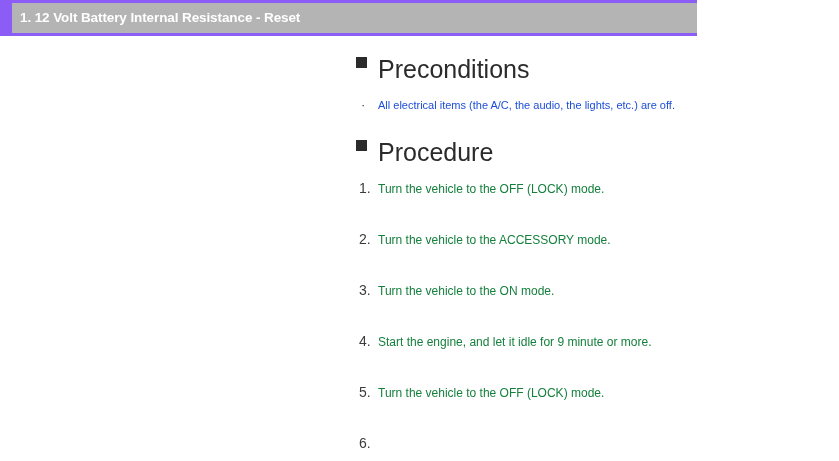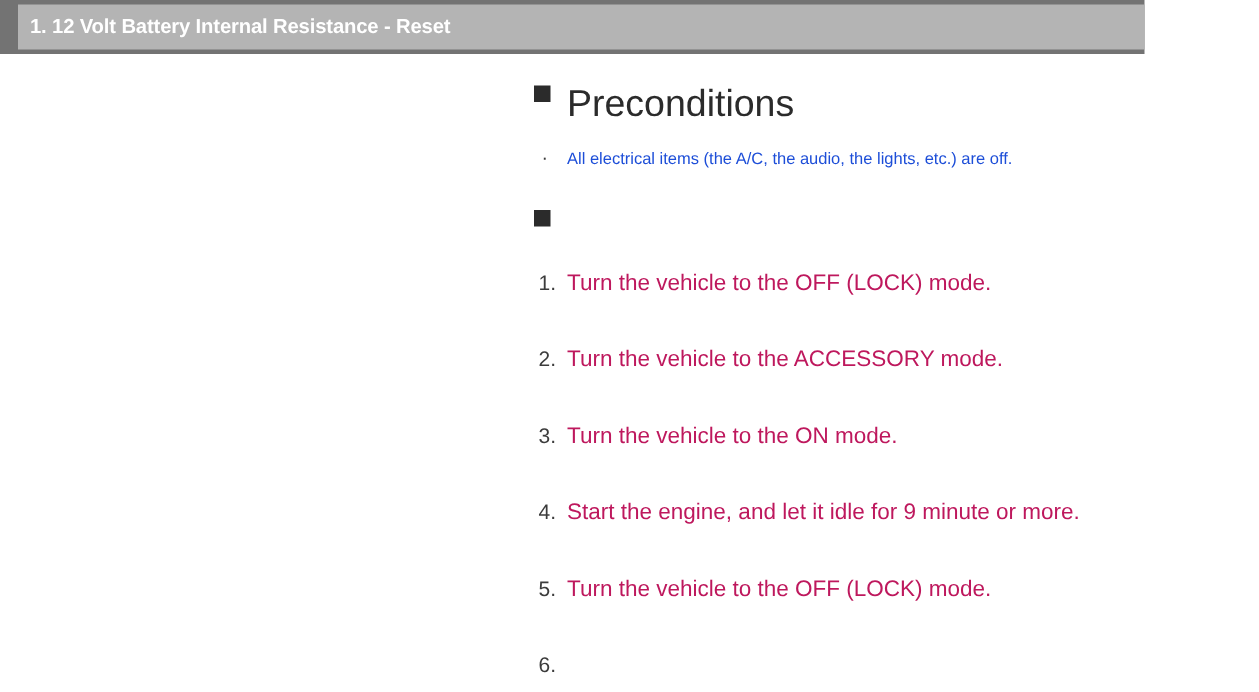--- a/index.html
+++ b/index.html
@@ -16,23 +16,23 @@
     position: relative;
     color: #262626;
     -webkit-font-smoothing: antialiased;
   }
 
   
   .header-strip {
     position: absolute;
     left: 0;
     top: 0;
-    width: 763px;
+    width: 697px;
     height: 36px;
-    background: #737373;
+    background: #8b5cf6;
   }
   .section-header-bar {
     position: absolute;
     left: 12px;
     top: 3px;
     right: 0;
     height: 30px;
     background: #b4b4b4;
     display: flex;
     align-items: center;
@@ -123,22 +123,22 @@
     width: 22px;
     flex: 0 0 22px;
     font-size: 14px;
     color: #3c3c3c;
     line-height: 1.3;
     text-align: left;
     padding-left: 3px;
     box-sizing: border-box;
   }
   .step-text {
-    font-size: 15px;
-    color: #be185d;
+    font-size: 12px;
+    color: #15803d;
     line-height: 1.3;
     white-space: nowrap;
   }
 </style>
 </head>
 <body>
 
 <div class="header-strip">
   <div class="section-header-bar">
     <span class="section-header-title">1. 12 Volt Battery Internal Resistance - Reset</span>
@@ -157,20 +157,21 @@
   <div class="block" style="top: 60px;">
     <div class="bullet-row">
       <span class="bullet-dot">·</span>
       <span class="bullet-text">All electrical items (the A/C, the audio, the lights, etc.) are off.</span>
     </div>
   </div>
 
   <div class="block" style="top: 103px;">
     <div class="heading-row">
       <span class="heading-bullet"></span>
+      <span class="heading-text">Procedure</span>
     </div>
   </div>
 
   <div class="step-row" style="top: 143px;">
     <span class="step-num">1.</span>
     <span class="step-text">Turn the vehicle to the OFF (LOCK) mode.</span>
   </div>
 
   <div class="step-row" style="top: 194px;">
     <span class="step-num">2.</span>

